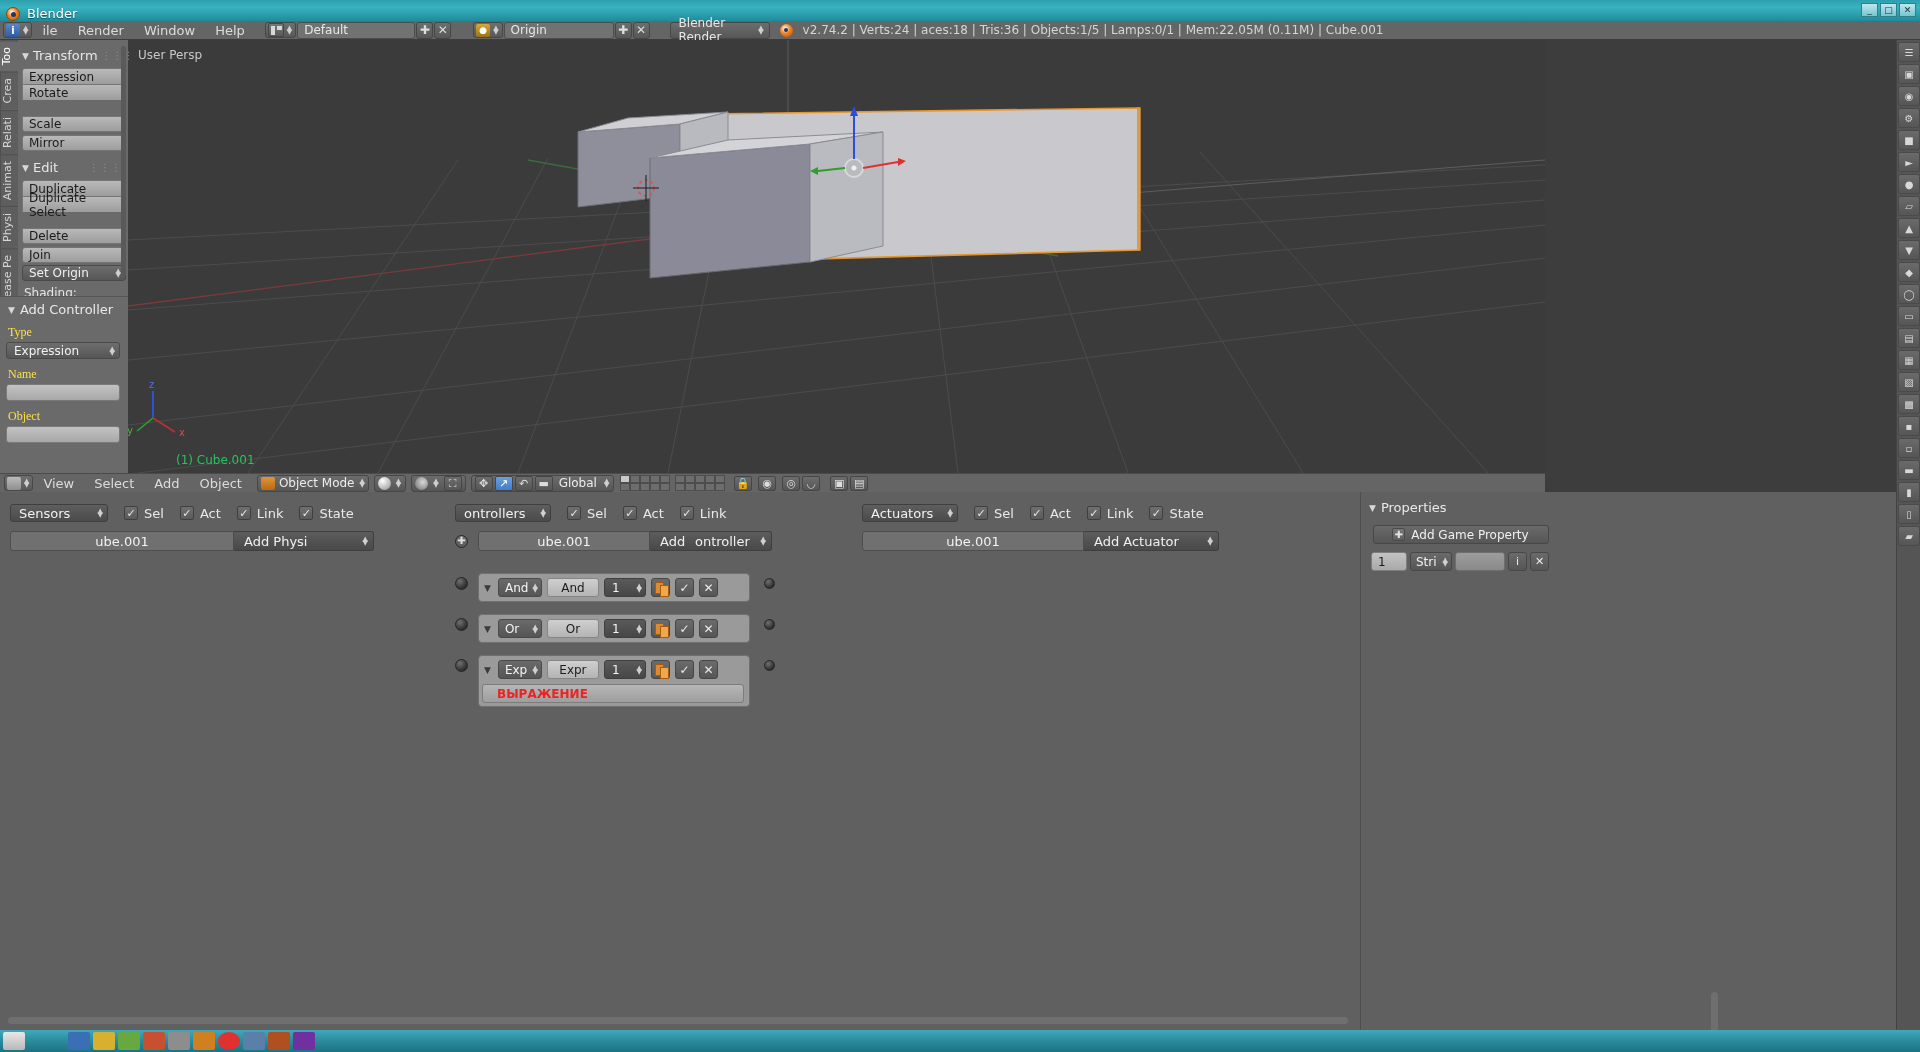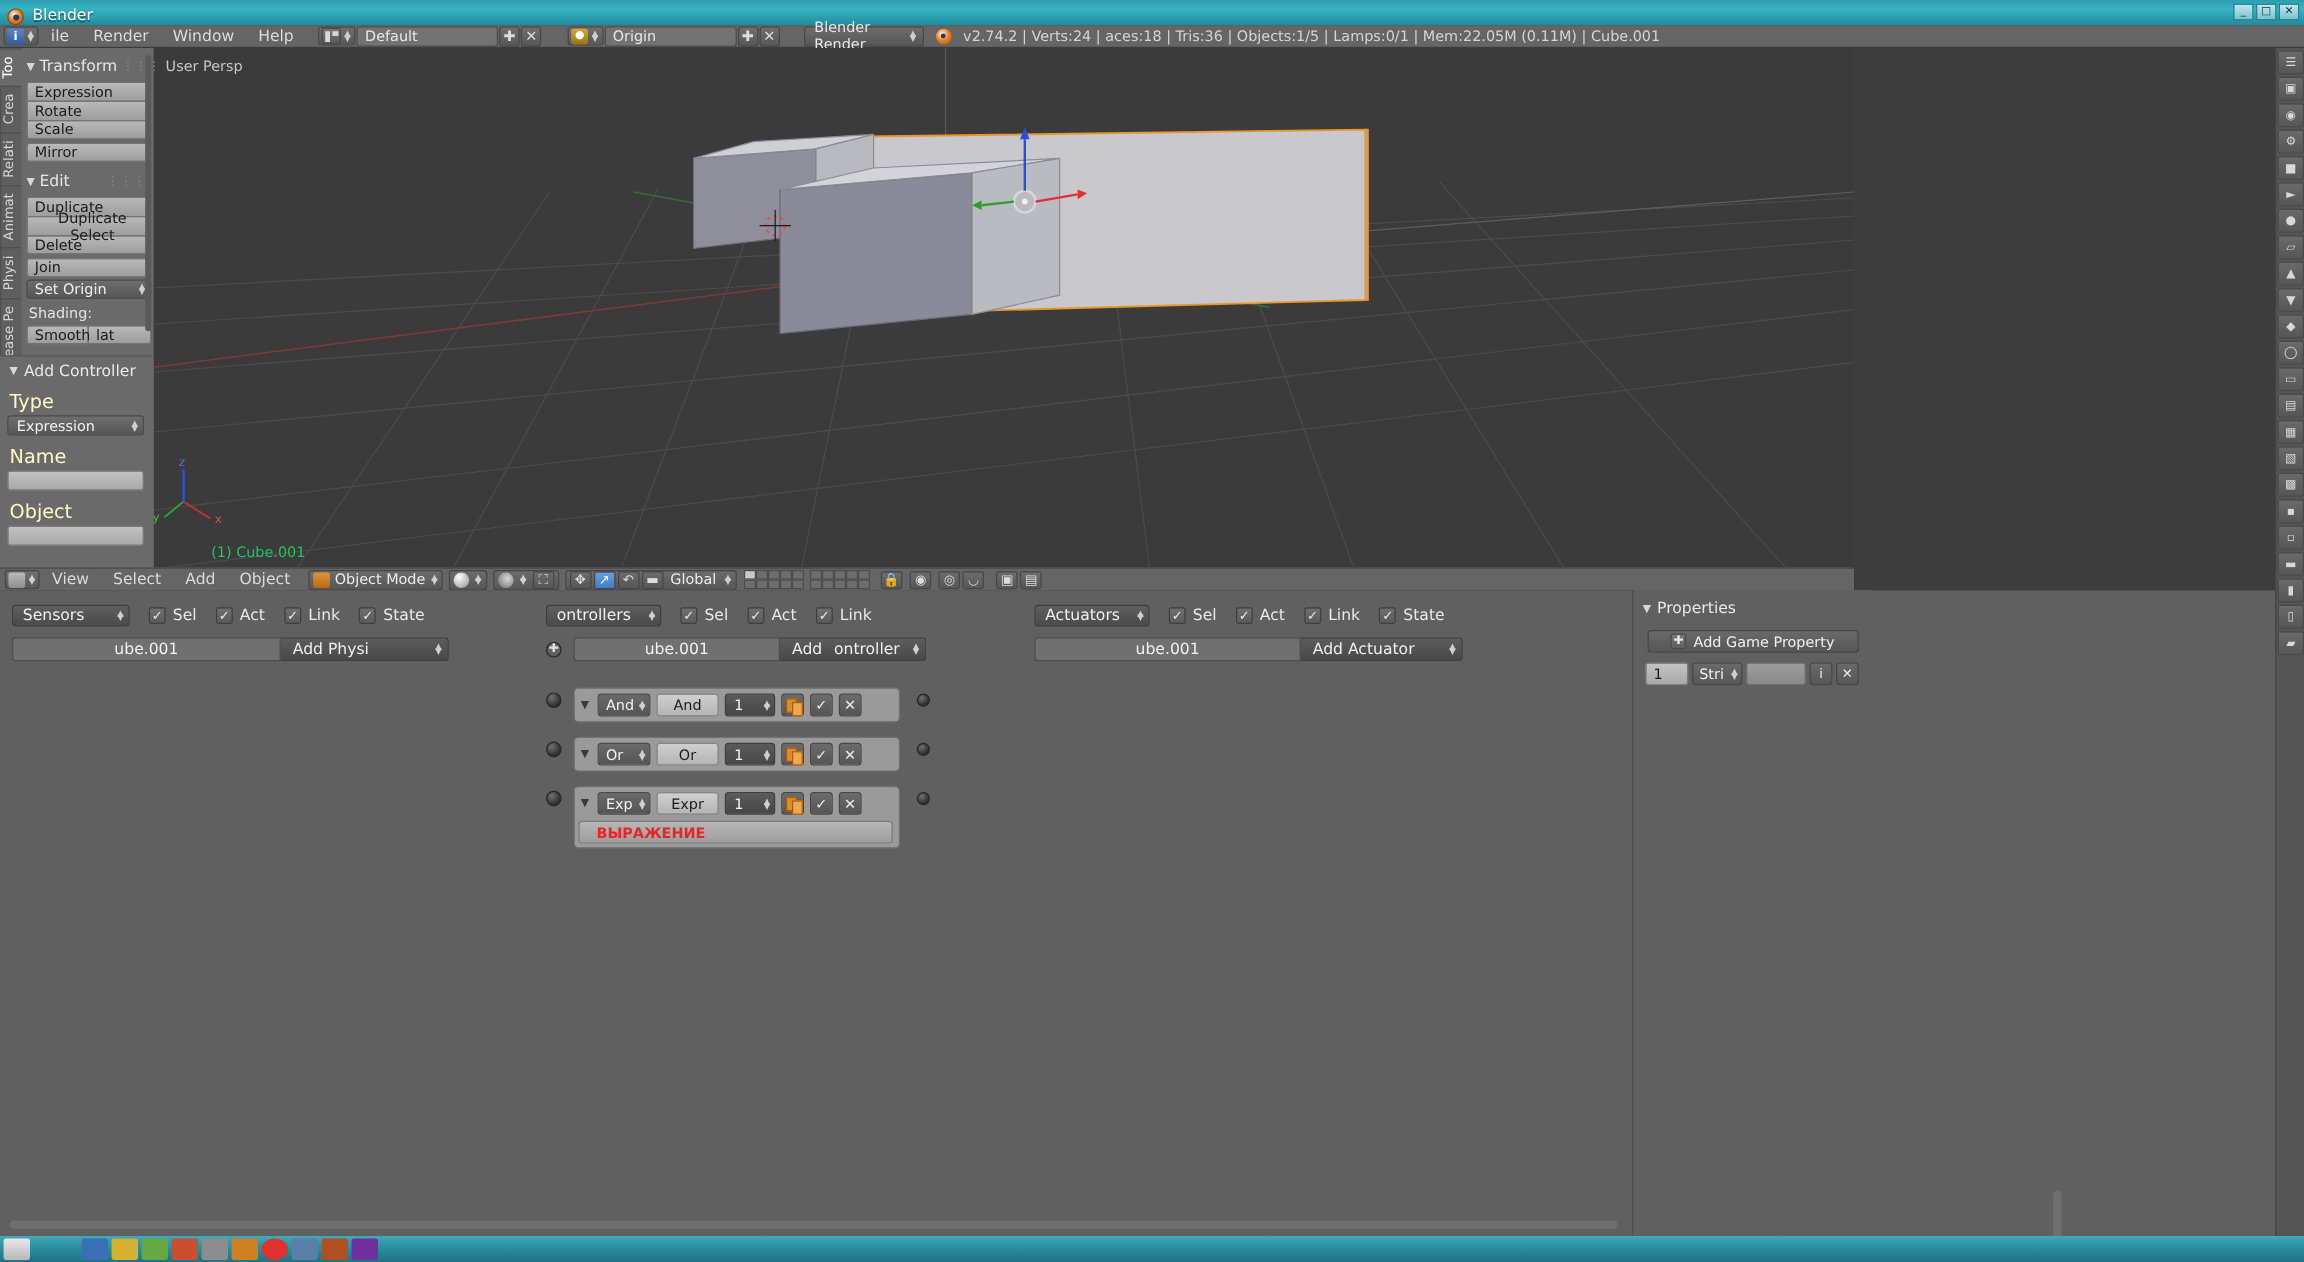--- a/index.html
+++ b/index.html
@@ -113,21 +113,21 @@
   .panel-hdr { color: #e6e6e6; font-size: 13px; display:flex; align-items:center; gap:4px; margin: 4px 0 5px 0;}
   .tri { font-size: 9px; color:#d8d8d8; }
   .grip { margin-left:auto; margin-right:6px; color:#8d8d8d; font-size:10px; letter-spacing:1px;}
   .tbtn {
     width: 104px; height: 16px; margin-bottom: 1px;
     background: linear-gradient(to bottom,#b9b9b9,#9d9d9d);
     border: 1px solid #757575; border-radius: 3px;
     color: #1a1a1a; font-size: 12px; display: flex; align-items: center; padding-left: 6px;
   }
   .tbtn.grouped-top { border-radius: 3px 3px 0 0; margin-bottom:0; border-bottom:none;}
-  .tbtn.grouped-mid { border-radius: 0; margin-bottom:0; border-bottom:none;text-align:center;}
+  .tbtn.grouped-mid { border-radius: 0; margin-bottom:16px; border-bottom:none;}
   .tbtn.grouped-bot { border-radius: 0 0 3px 3px; }
   .tbtn.dark {
     background: linear-gradient(to bottom,#6d6d6d,#565656);
     color:#f0f0f0; border-color:#4a4a4a; justify-content: space-between; padding-right:3px;
   }
   .tlabel { color:#e4e4e4; font-size:12px; margin: 5px 0 3px 2px; }
   .split2 { display:flex; width:104px; }
   .split2 .tbtn { width: 52px; border-radius:0; }
   .split2 .tbtn:first-child { border-radius:3px 0 0 3px; }
   .split2 .tbtn:last-child  { border-radius:0 3px 3px 0; border-left:none; }
@@ -135,21 +135,21 @@
     position:absolute; right:2px; top:6px; width:5px; height:230px;
     background:#5a5a5a; border-radius:3px;
   }
 
   
   .oppanel {
     position: absolute; left: 0; top: 296px; width: 128px; height: 177px;
     background: #6a6a6a; border-top: 1px solid #565656;
   }
   .op-hdr { color:#e9e9e9; font-size:13px; padding: 5px 0 0 8px; display:flex; gap:5px; align-items:center;}
-  .op-lab { color:#fef9c3; font-size:16px; padding: 8px 0 2px 8px; }
+  .op-lab { color:#fde047; font-size:12px; padding: 8px 0 2px 8px; font-family: Liberation Serif, serif; }
   .op-dd {
     margin-left:6px; width:114px; height:17px;
     background: linear-gradient(to bottom,#6e6e6e,#565656);
     border:1px solid #4a4a4a; border-radius:3px; color:#f2f2f2; font-size:12px;
     display:flex; align-items:center; justify-content:space-between; padding:0 3px 0 7px;
   }
   .op-field {
     margin-left:6px; width:114px; height:17px;
     background: linear-gradient(to bottom,#c2c2c2,#a8a8a8);
     border:1px solid #7a7a7a; border-radius:3px;

